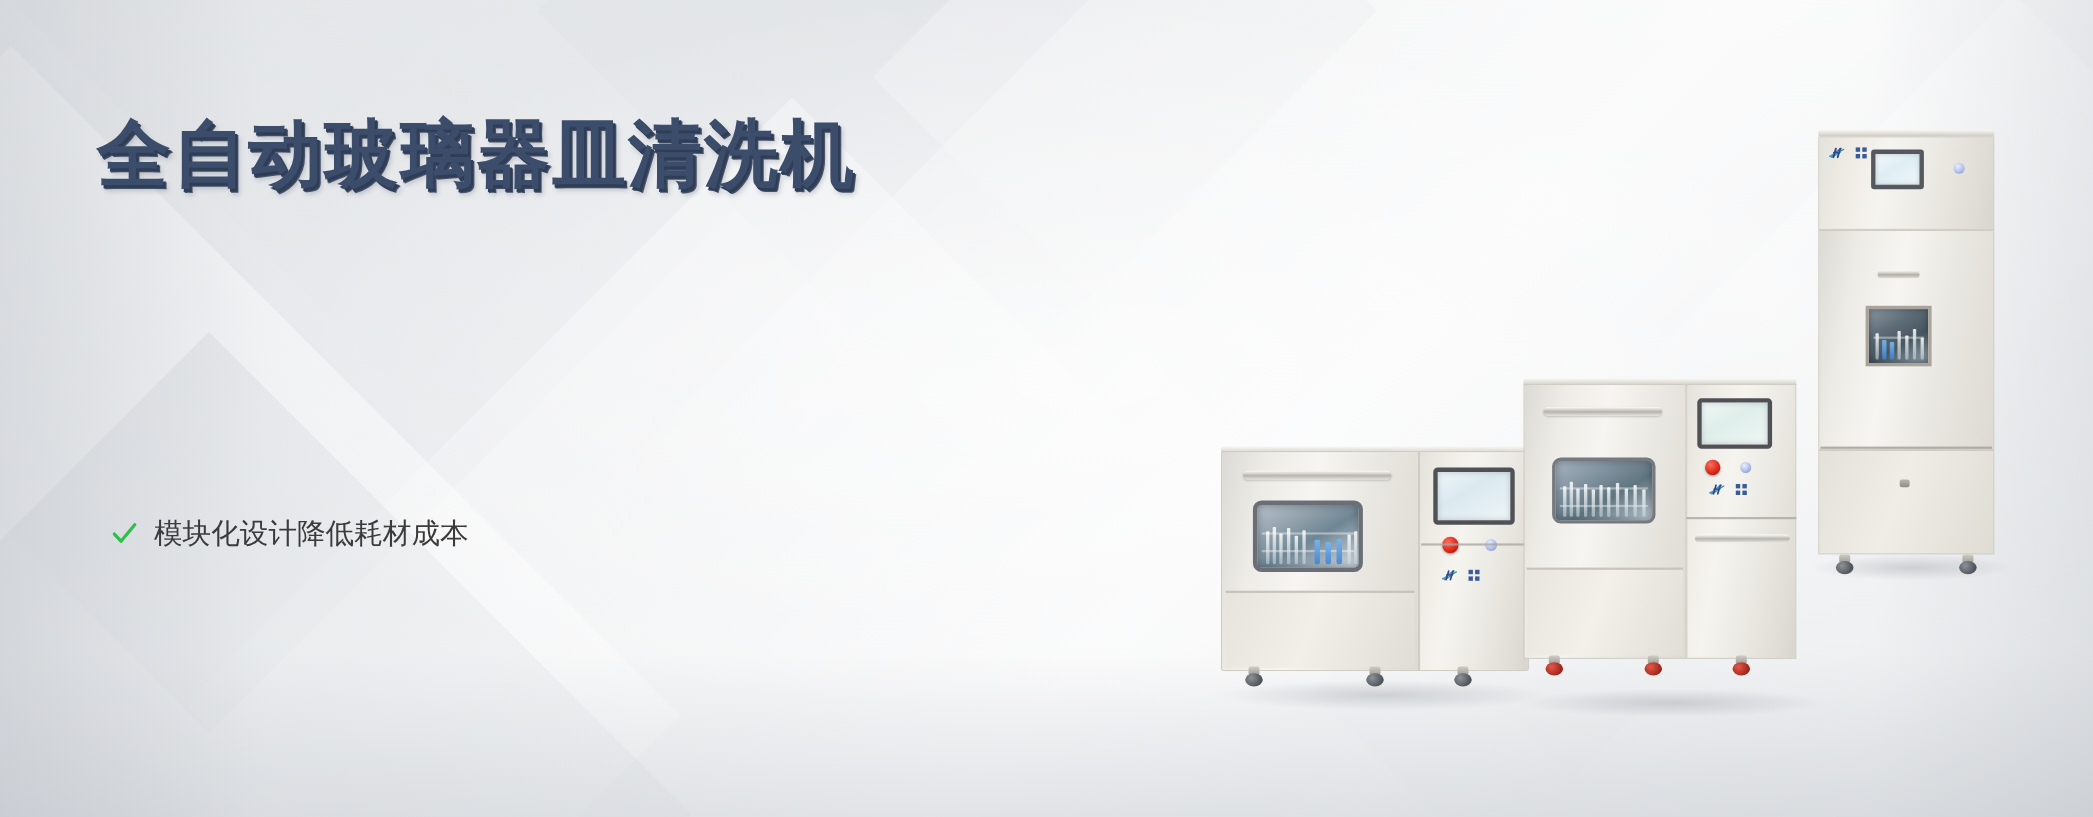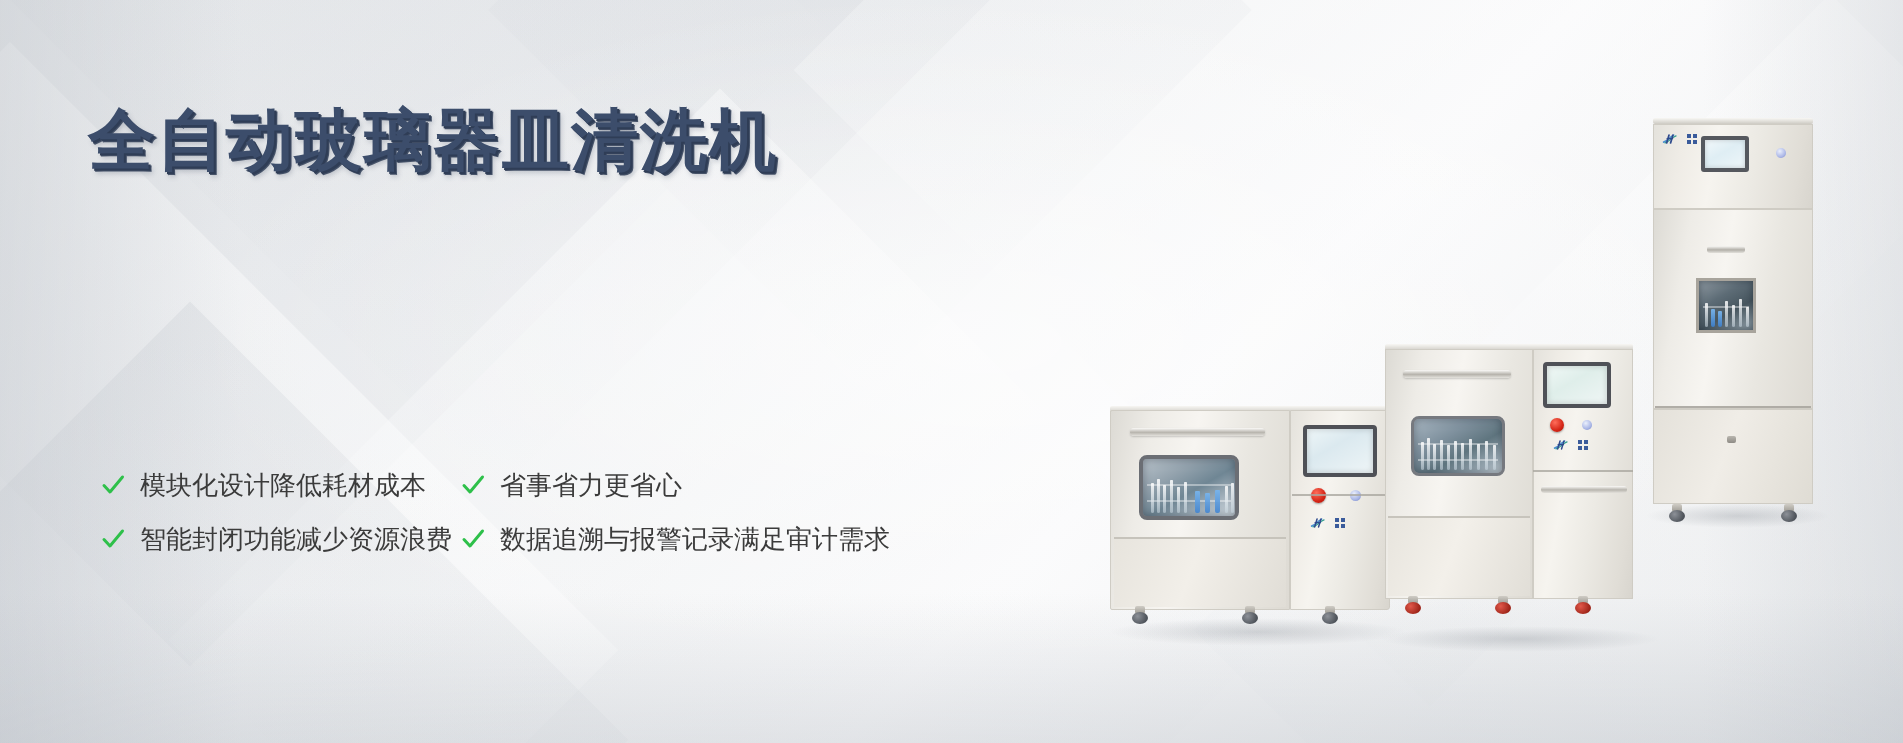--- a/index.html
+++ b/index.html
@@ -425,44 +425,18 @@
 
       <div class="feat-row">
         <div class="feat col1">
           <span class="check">
             <svg width="26" height="26" viewBox="0 0 26 26">
               <path d="M4 13.5 L10 20 L22.5 5" stroke="#2ec04a" stroke-width="3" fill="none" stroke-linecap="round" stroke-linejoin="round"></path>
             </svg>
           </span>
           <span class="feat-label">模块化设计降低耗材成本</span>
         </div>
-        <div class="feat col2">
-          <span class="check">
-            <svg width="26" height="26" viewBox="0 0 26 26">
-              <path d="M4 13.5 L10 20 L22.5 5" stroke="#2ec04a" stroke-width="3" fill="none" stroke-linecap="round" stroke-linejoin="round"></path>
-            </svg>
-          </span>
-          <span class="feat-label">省事省力更省心</span>
-        </div>
-      </div>
-
-      <div class="feat-row">
-        <div class="feat col1">
-          <span class="check">
-            <svg width="26" height="26" viewBox="0 0 26 26">
-              <path d="M4 13.5 L10 20 L22.5 5" stroke="#2ec04a" stroke-width="3" fill="none" stroke-linecap="round" stroke-linejoin="round"></path>
-            </svg>
-          </span>
-          <span class="feat-label">智能封闭功能减少资源浪费</span>
-        </div>
-        <div class="feat col2">
-          <span class="check">
-            <svg width="26" height="26" viewBox="0 0 26 26">
-              <path d="M4 13.5 L10 20 L22.5 5" stroke="#2ec04a" stroke-width="3" fill="none" stroke-linecap="round" stroke-linejoin="round"></path>
-            </svg>
-          </span>
-          <span class="feat-label">数据追溯与报警记录满足审计需求</span>
-        </div>
-      </div>
+      </div>
+
 
     </div>
   </div>
 </div>
 
 </body></html>

